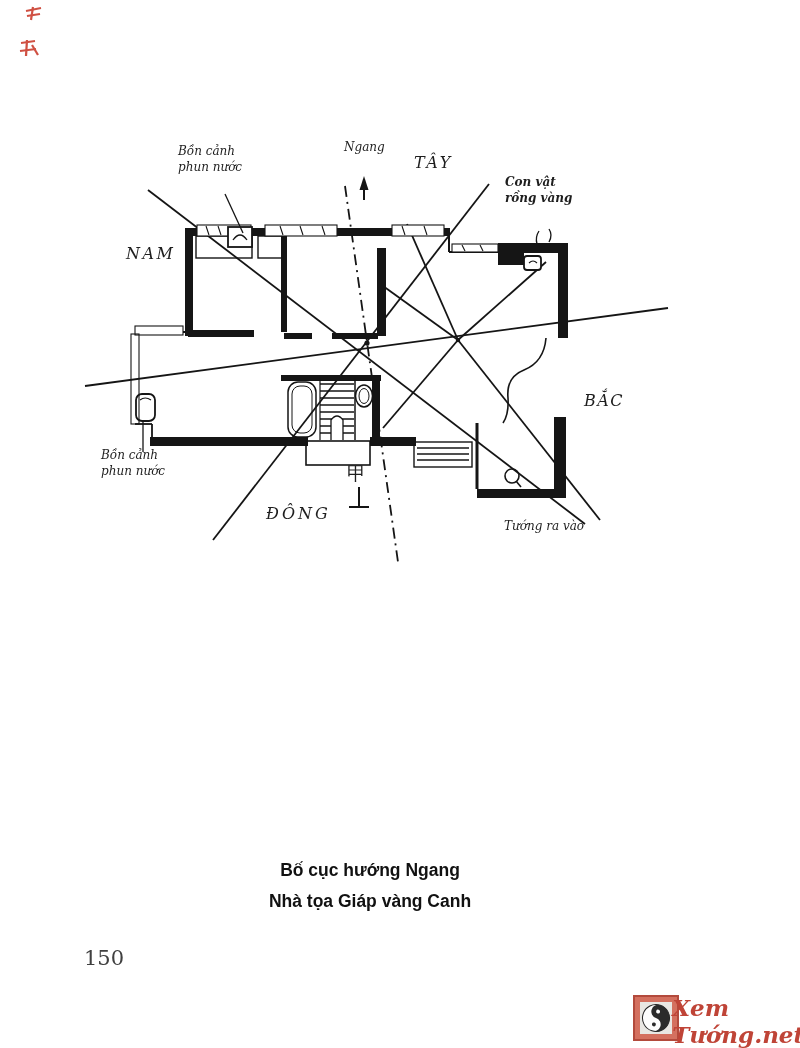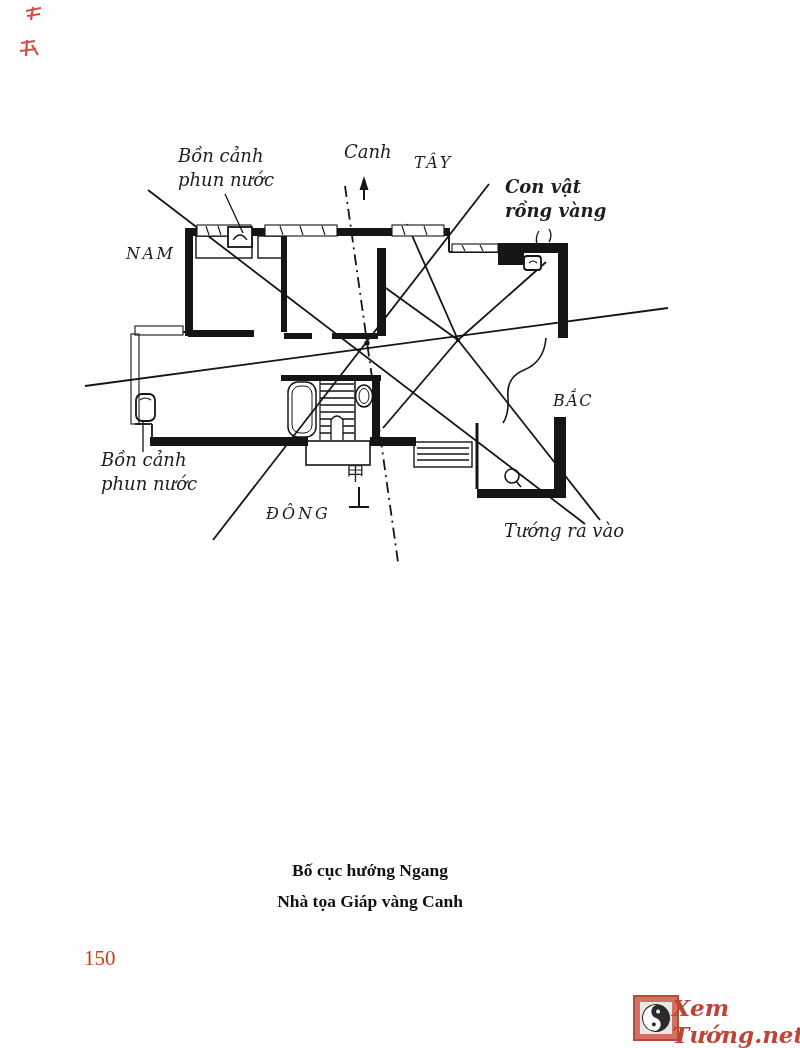--- a/index.html
+++ b/index.html
@@ -1,27 +1,27 @@
 <!DOCTYPE html>
 <html><head>
 <meta charset="utf-8">
 <style>
   html,body{margin:0;padding:0;}
   body{width:800px;height:1048px;background:#ffffff;position:relative;overflow:hidden;
        font-family:"DejaVu Serif", serif;color:#1b1b1b;}
   .page{position:absolute;inset:0;background:#fff;}
   svg.art{position:absolute;left:0;top:0;z-index:1;}
-  .lbl{position:absolute;z-index:2;font-style:italic;font-size:18px;line-height:1.32;
+  .lbl{position:absolute;z-index:2;font-style:italic;font-size:12px;line-height:1.32;
        white-space:pre-line;color:#1e1e1e;}
   .dir{font-size:16px;letter-spacing:2.5px;}
   .glyph{font-style:normal;font-size:19px;}
   .caption{position:absolute;z-index:2;left:160px;top:860px;width:420px;text-align:center;
            font-family:"Liberation Sans", sans-serif;font-weight:bold;font-size:17.5px;color:#111;}
-  .caption .cap-line{margin:0 0 10px 0;font-family:Liberation Serif, serif;}
-  .pageno{position:absolute;z-index:2;left:84px;top:946px;font-size:21px;color:#c2410c;font-family:Liberation Serif, serif;}
+  .caption .cap-line{margin:0 0 10px 0;}
+  .pageno{position:absolute;z-index:2;left:84px;top:946px;font-size:21px;color:#404040;}
   .watermark{position:absolute;z-index:2;left:632px;top:994px;display:flex;align-items:center;}
   .wm-text{font-style:italic;font-weight:bold;font-size:23px;margin-left:8px;
            font-family:"DejaVu Serif", serif;}
 </style>
 </head>
 <body>
 
 <div class="page">
 
   <svg class="art" width="800" height="1048" viewBox="0 0 800 1048">
@@ -176,30 +176,30 @@
           <circle cx="656" cy="1011.2" r="2" fill="#fdfdfd" stroke="none"></circle>
           <circle cx="656" cy="1024.8" r="2" fill="#2b2b2b" stroke="none"></circle>
         </g>
       </g>
     </g>
   </svg>
 
   <div class="lbl" style="left:178px;top:144px;">Bồn cảnh
 phun nước</div>
 
-  <div class="lbl" style="left:344px;top:140px;">Canh</div>
+  <div class="lbl" style="left:344px;top:140px;">Ngang</div>
 
   <div class="lbl dir" style="left:414px;top:152px;">TÂY</div>
 
   <div class="lbl" style="left:505px;top:175px;font-weight:bold;">Con vật
 rồng vàng</div>
 
   <div class="lbl dir" style="left:112px;top:243px;margin-left:14px;">NAM</div>
 
-  <div class="lbl dir" style="left:553px;top:390px;letter-spacing:1.5px;">BẮC</div>
+  <div class="lbl dir" style="left:584px;top:390px;letter-spacing:1.5px;">BẮC</div>
 
   <div class="lbl" style="left:101px;top:448px;">Bồn cảnh
 phun nước</div>
 
   <div class="lbl dir" style="left:266px;top:503px;letter-spacing:3px;text-align:right;">ĐÔNG</div>
 
   <div class="lbl" style="left:504px;top:519px;">Tướng ra vào</div>
 
   <div class="lbl glyph" style="left:347px;top:461px;">甲</div>
 

